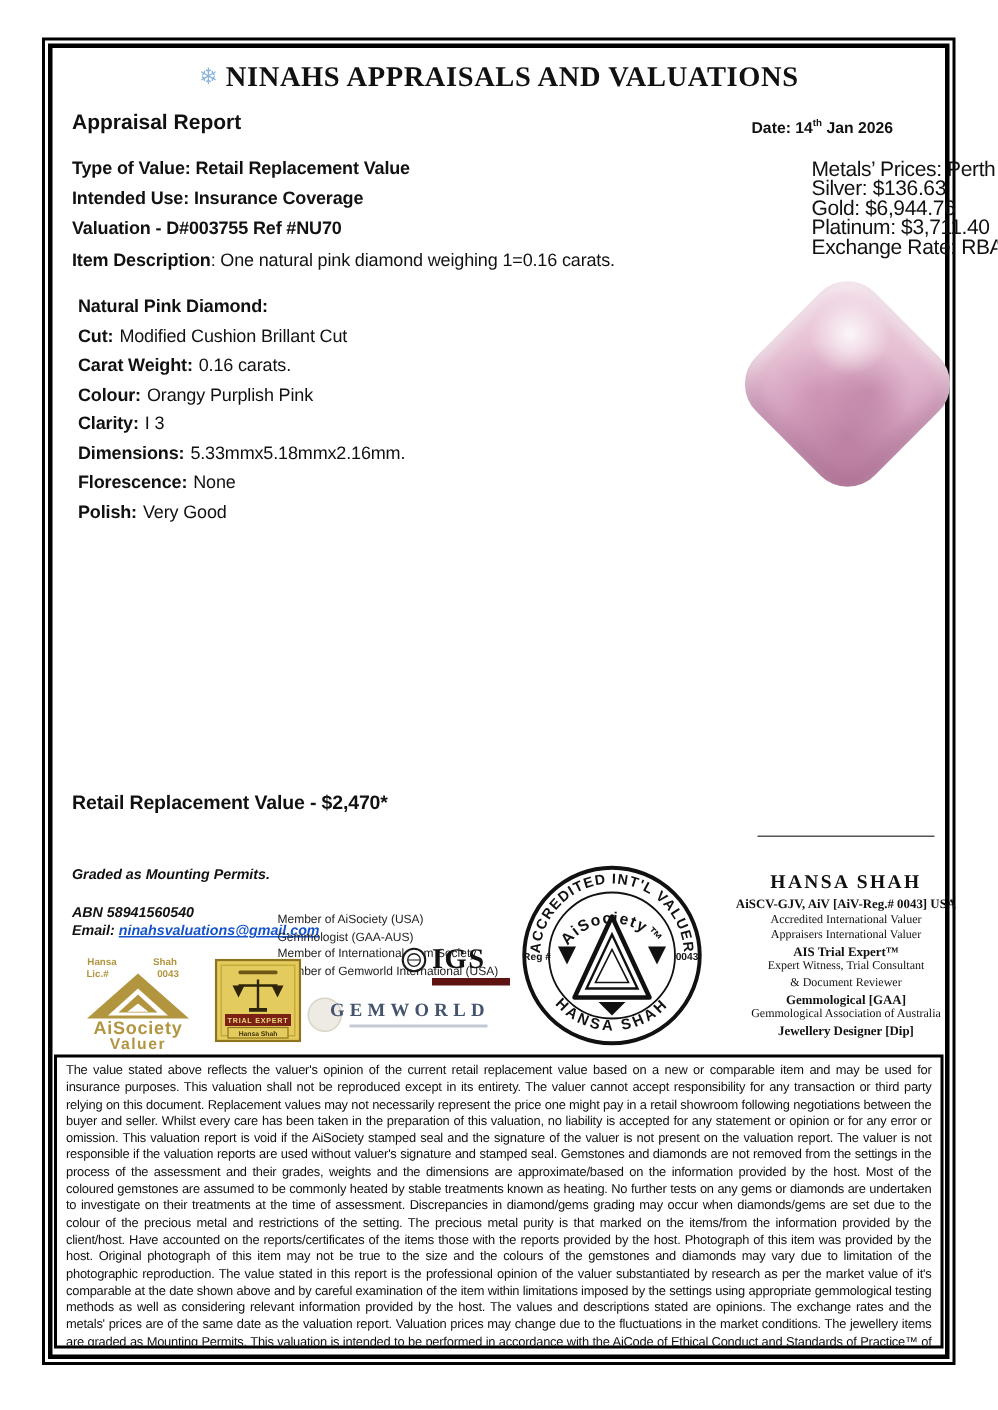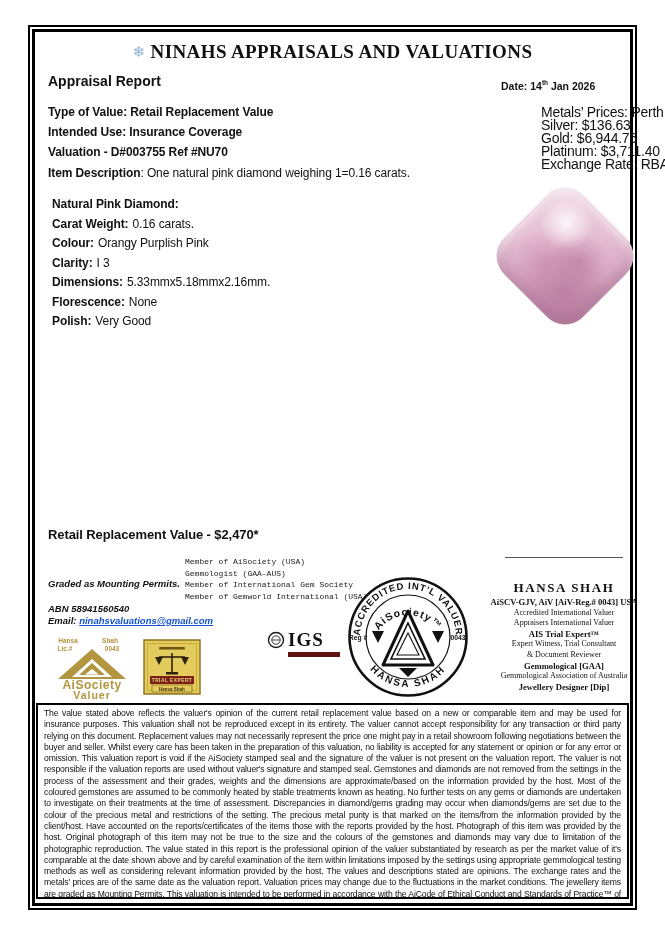--- a/index.html
+++ b/index.html
@@ -36,21 +36,21 @@
   .diamond .head{font-weight:bold;}
   .diamond .lbl{font-weight:bold;margin-right:4px;}
 
   .retail{position:absolute;left:13px;top:495px;font-size:13px;font-weight:bold;letter-spacing:-.1px;text-align:center;}
   .sig-line{position:absolute;left:470px;top:525px;width:118px;border-top:1.5px solid #555;}
 
   .graded-block{position:absolute;left:13px;top:546px;font-size:9.5px;font-weight:bold;line-height:12px;white-space:nowrap;font-style:italic;}
   .graded-block .gap{height:13px;}
   .graded-block a{color:#1352cc;text-decoration:underline;font-weight:bold;}
 
-  .memberships{position:absolute;left:150px;top:524px;font-size:8px;line-height:11.5px;white-space:nowrap;color:#222;font-family:Liberation Mono, monospace;}
+  .memberships{position:absolute;left:150px;top:575px;font-size:8px;line-height:11.5px;white-space:nowrap;color:#222;}
 
   .valuer{position:absolute;left:446px;top:548px;width:166px;text-align:center;
     font-family:"Liberation Serif",serif;color:#111;}
   .valuer .name{font-size:13px;font-weight:bold;letter-spacing:1.6px;margin-bottom:1px;}
   .valuer .vb{font-weight:bold;font-size:8.6px;line-height:10.6px;white-space:nowrap;}
   .valuer .vr{font-size:8px;line-height:10.6px;white-space:nowrap;}
 
   .logo-aisoc{position:absolute;left:13px;top:604px;}
   .logo-trial{position:absolute;left:108px;top:607px;}
   .logo-igs{position:absolute;left:232px;top:597px;width:96px;}
@@ -99,20 +99,21 @@
     <div>Platinum: $3,711.40</div>
     <div>Exchange Rate: RBA USD/AUD $1.49</div>
   </div>
 
   <div class="gem-wrap">
     <div class="gem"></div>
   </div>
 
   <div class="diamond">
     <div class="head">Natural Pink Diamond:</div>
+    <div><span class="lbl">Cut:</span><span>Modified Cushion Brillant Cut</span></div>
     <div><span class="lbl">Carat Weight:</span><span>0.16 carats.</span></div>
     <div><span class="lbl">Colour:</span><span>Orangy Purplish Pink</span></div>
     <div><span class="lbl">Clarity:</span><span>I 3</span></div>
     <div><span class="lbl">Dimensions:</span><span>5.33mmx5.18mmx2.16mm.</span></div>
     <div><span class="lbl">Florescence:</span><span>None</span></div>
     <div><span class="lbl">Polish:</span><span>Very Good</span></div>
   </div>
 
   <div class="retail">Retail Replacement Value - $2,470*</div>
 
@@ -178,20 +179,25 @@
       <svg width="18" height="18" viewBox="0 0 18 18">
         <circle cx="9" cy="9" r="7.5" fill="#fff" stroke="#1a1a1a" stroke-width="1.4"></circle>
         <circle cx="9" cy="9" r="4.2" fill="none" stroke="#1a1a1a" stroke-width="0.9"></circle>
         <line x1="5" y1="9" x2="13" y2="9" stroke="#1a1a1a" stroke-width="0.8"></line>
       </svg>
       <span class="igs-text">IGS</span>
     </div>
     <div class="igs-bar"></div>
   </div>
 
+  <div class="logo-gemworld">
+    <div class="gw-circle"></div>
+    <div class="gw-text">GEMWORLD</div>
+    <div class="gw-caption"></div>
+  </div>
 
   <svg class="seal" viewBox="0 0 124 124">
     <defs>
       <path id="sealTop" d="M 14,62 A 48,48 0 0 1 110,62"></path>
       <path id="sealBot" d="M 12,62 A 50,50 0 0 0 112,62"></path>
       <path id="sealInner" d="M 27,68 A 36,36 0 0 1 97,68"></path>
     </defs>
     <circle cx="62" cy="62" r="58.5" fill="#ffffff" stroke="#111" stroke-width="2.6"></circle>
     <circle cx="62" cy="62" r="42" fill="none" stroke="#111" stroke-width="1.2"></circle>
     <text font-size="9.5" font-weight="bold" letter-spacing="0.8" fill="#111">

